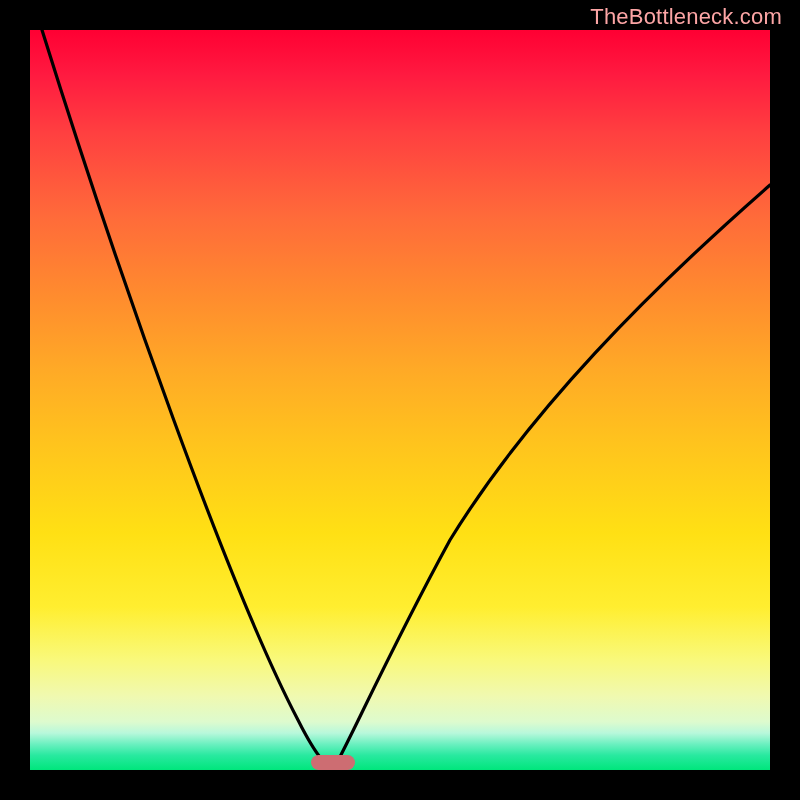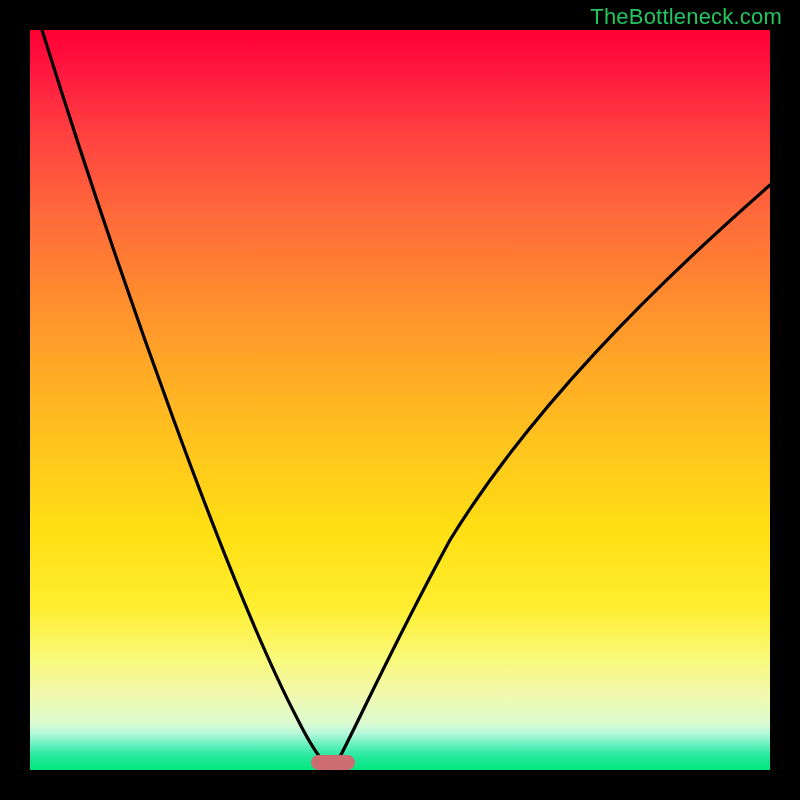--- a/index.html
+++ b/index.html
@@ -34,21 +34,21 @@
       #29e9a0 98%,
       #00e67c 100%
     );
   }
   .watermark {
     position: absolute;
     top: 4px;
     right: 18px;
     font-family: Arial, Helvetica, sans-serif;
     font-size: 22px;
-    color: #22c55e;
+    color: #fca5a5;
     letter-spacing: 0.2px;
     user-select: none;
   }
   svg.curve {
     position: absolute;
     top: 0;
     left: 0;
     width: 740px;
     height: 740px;
     overflow: visible;

